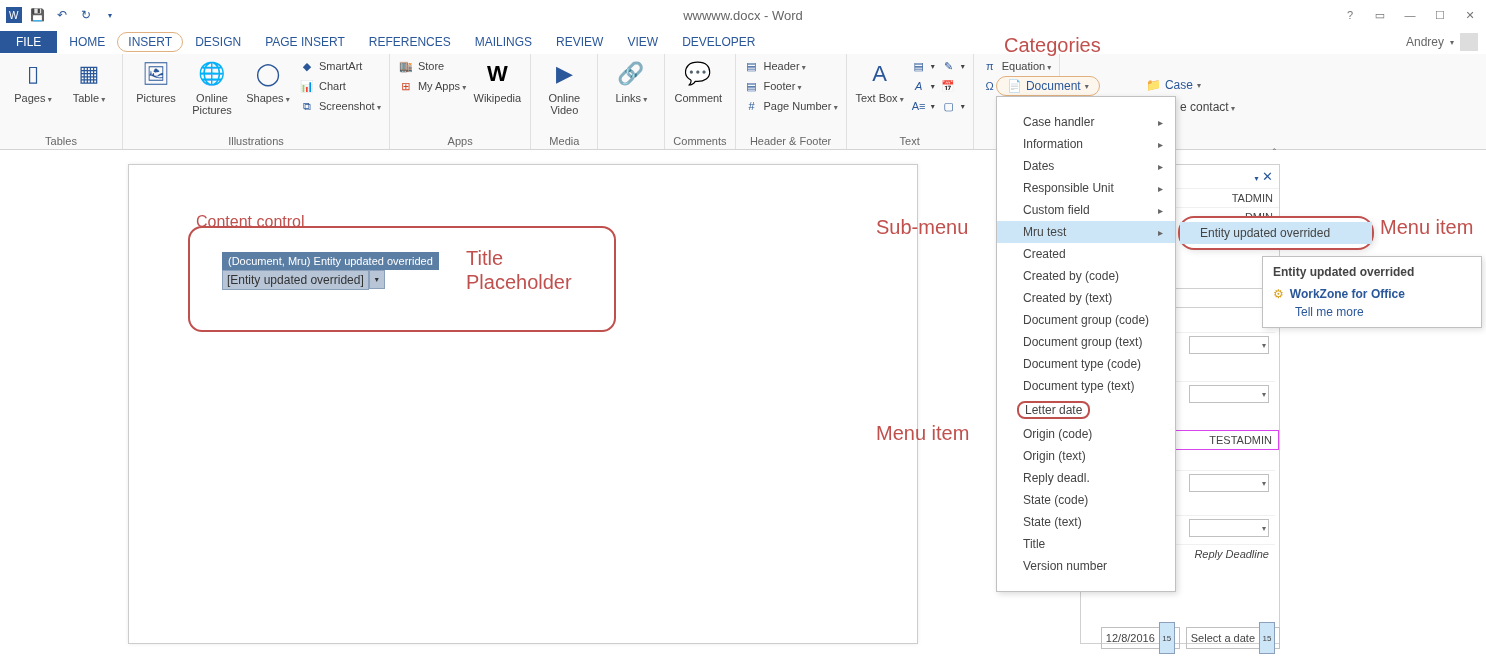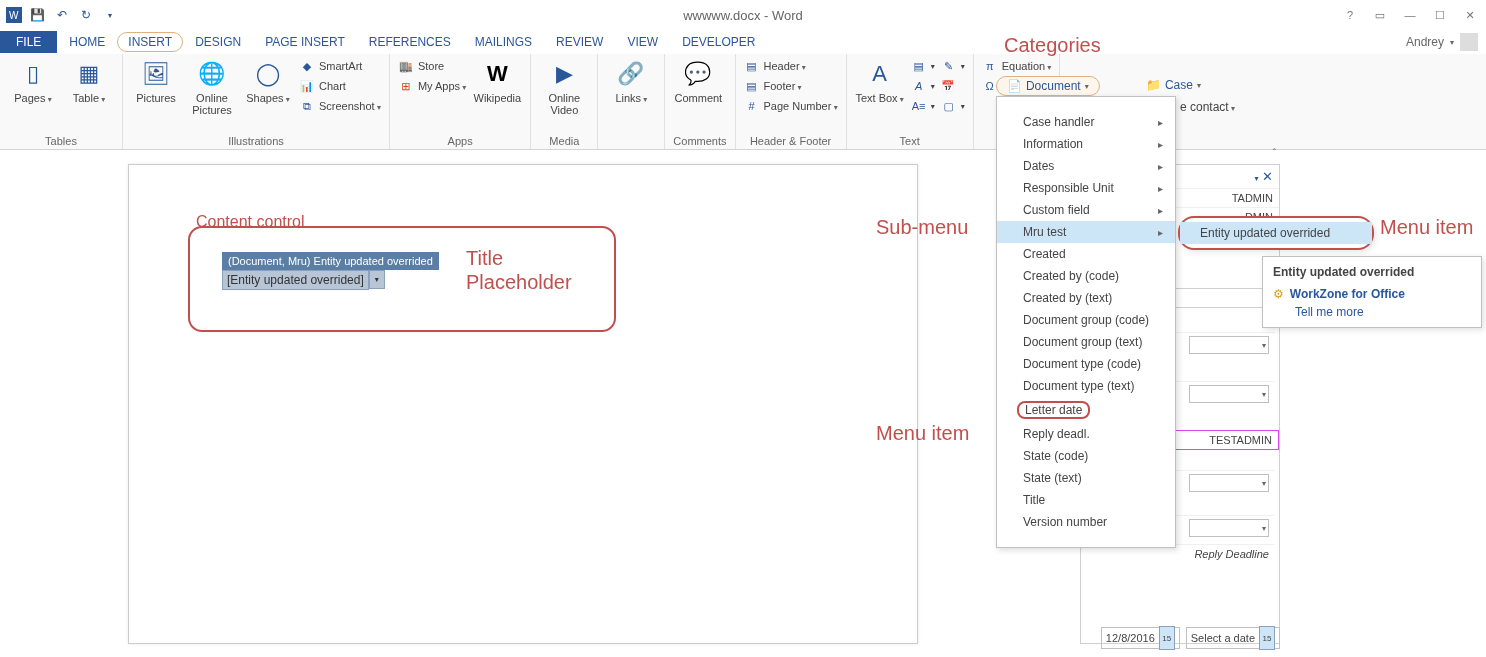--- a/index.html
+++ b/index.html
@@ -68,21 +68,21 @@
 
 .tooltip-box { position: absolute; top: 256px; left: 1262px; width: 220px; background: #fff; border: 1px solid #c0c0c0; box-shadow: 2px 2px 6px rgba(0,0,0,0.12); padding: 8px 10px; }
 .tooltip-box .tt-title { font-weight: 600; color: #444; font-size: 12px; margin-bottom: 8px; }
 .tooltip-box .tt-link { color: #2a579a; font-size: 12px; display: flex; align-items: center; gap: 6px; margin-bottom: 4px; }
 .tooltip-box .tt-more { color: #2a579a; font-size: 12px; padding-left: 22px; }
 
 
 .annot { position: absolute; font-size: 20px; color: #C0504D; }
 .date-row { position:absolute; right:206px; bottom:8px; display:flex; gap:6px; }
 .date-box { border:1px solid #c0c0c0; height:22px; display:inline-flex; align-items:center; padding:0 4px; gap:4px; font-size:11px;}
-.cal-ico { width:16px; height:24px; background:#cde6f7; border:1px solid #8aa0bb; display:inline-flex; align-items:center; justify-content:center; font-size:8px;}
+.cal-ico { width:16px; height:32px; background:#cde6f7; border:1px solid #8aa0bb; display:inline-flex; align-items:center; justify-content:center; font-size:8px;}
 
 .collapse-caret { position:absolute; right:210px; top:148px; font-size:10px; color:#666; }
 </style>
 </head>
 <body>
 
 <div class="titlebar">
   <div class="qat">
     <span class="qi">
       <svg width="16" height="16">
@@ -442,20 +442,26 @@
     <div class="dd-item">
       <span>Document type (code)</span>
     </div>
     <div class="dd-item">
       <span>Document type (text)</span>
     </div>
     <div class="dd-item circled">
       <span>Letter date</span>
     </div>
     <div class="dd-item">
+      <span>Origin (code)</span>
+    </div>
+    <div class="dd-item">
+      <span>Origin (text)</span>
+    </div>
+    <div class="dd-item">
       <span>Reply deadl.</span>
     </div>
     <div class="dd-item">
       <span>State (code)</span>
     </div>
     <div class="dd-item">
       <span>State (text)</span>
     </div>
     <div class="dd-item">
       <span>Title</span>

